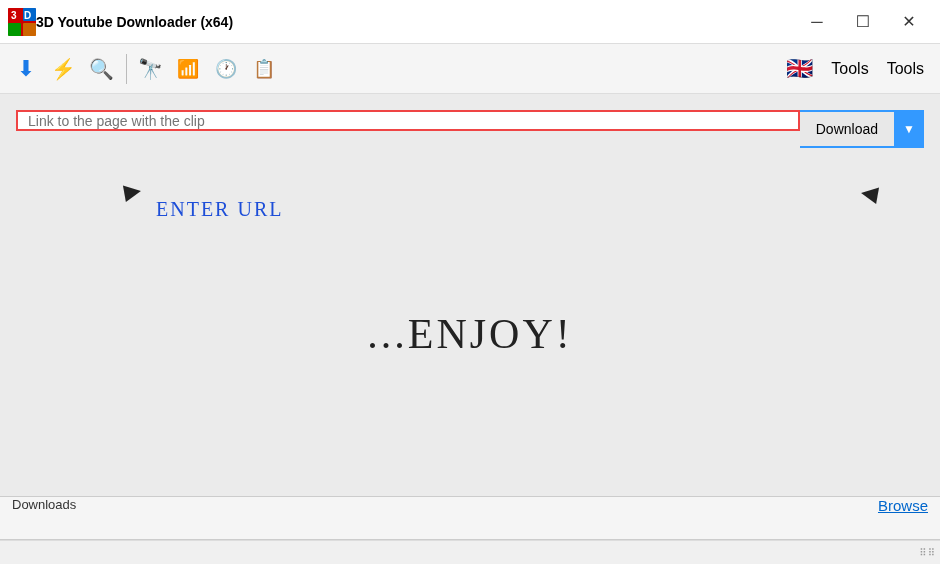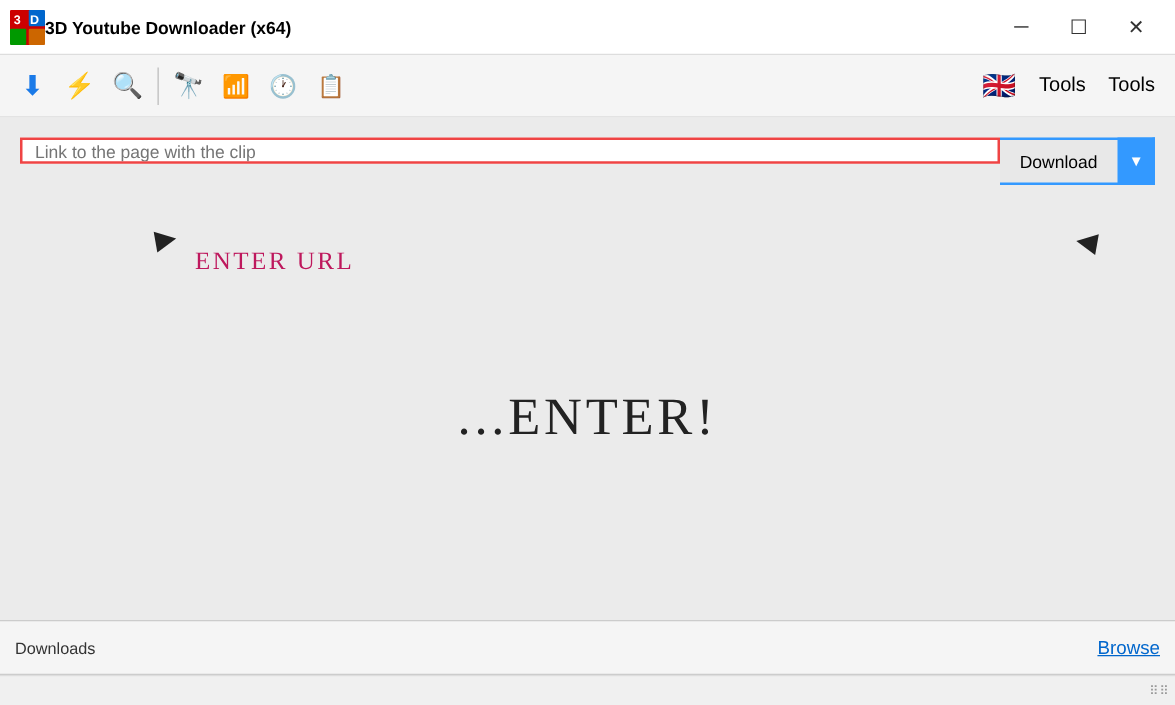--- a/index.html
+++ b/index.html
@@ -194,21 +194,21 @@
     }
 
     
     .bottom-bar {
       background: #f5f5f5;
       border: 1px solid #ccc;
       border-left: none;
       border-right: none;
       height: 44px;
       display: flex;
-      align-items: center;
+      align-items: flex-start;
       padding: 0 12px;
       margin: 0 0 0 0;
     }
 
     .bottom-bar-label {
       font-size: 13px;
       color: #333;
       flex: 1;
     }
 
@@ -345,28 +345,28 @@
       <button class="download-dropdown-btn">▼</button>
     </div>
   </div>
 
   <div class="instructions">
 
     <div style="position:absolute; left:108px; top:10px; display:flex; flex-direction:column; align-items:center;">
       <span style="font-size:22px; color:#222; display:block; transform: rotate(-10deg) scaleX(-1);">◀</span>
     </div>
     <div style="position:absolute; left:140px; top:30px;">
-      <span class="instruction-enter-url" style="position:static; font-family:'Segoe Script','Comic Sans MS',cursive; font-size:20px; color:#be185d; letter-spacing:2px;">ENTER URL</span>
+      <span class="instruction-enter-url" style="position:static; font-family:'Segoe Script','Comic Sans MS',cursive; font-size:20px; color:#1d4ed8; letter-spacing:2px;">ENTER URL</span>
     </div>
 
     <div style="position:absolute; right:46px; top:12px;">
       <span style="font-size:22px; color:#222; transform: rotate(10deg); display:block;">◀</span>
     </div>
 
-    <span class="instruction-enjoy">...ENTER!</span>
+    <span class="instruction-enjoy">...ENJOY!</span>
   </div>
 
 </div>
 
 <div class="bottom-bar">
   <span class="bottom-bar-label">Downloads</span>
   <button class="bottom-bar-browse">Browse</button>
 </div>
 
 <div class="status-bar">

